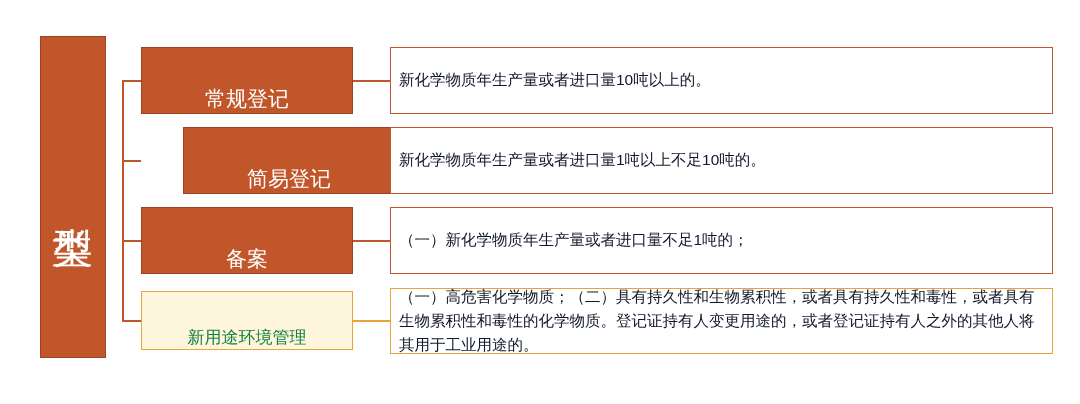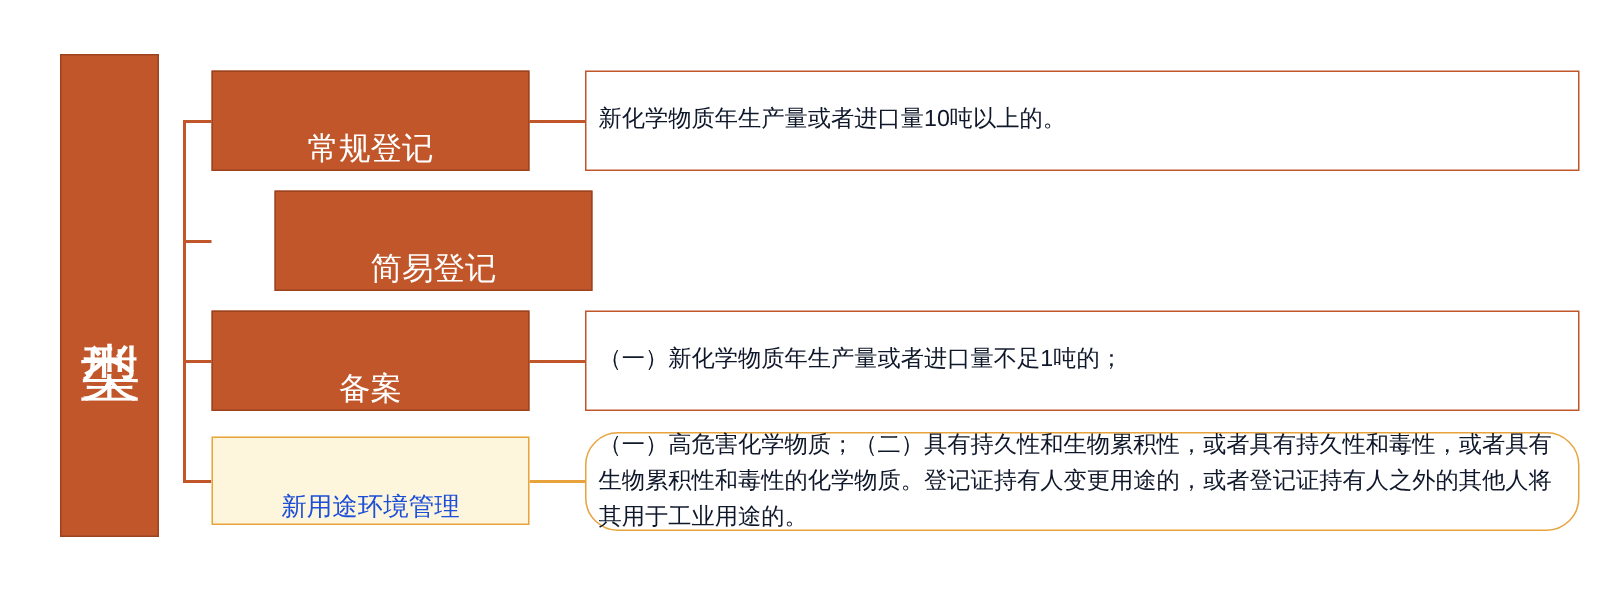--- a/index.html
+++ b/index.html
@@ -52,21 +52,21 @@
     align-items: flex-end;
     justify-content: center;
     background: #C0562A;
     border: 1px solid #9C4420;
     color: #ffffff;
     font-size: 21px;
   }
   .cat-box.highlight {
     background: #FDF6DC;
     border: 1px solid #E8A33D;
-    color: #1d4ed8;
+    color: #15803d;
     font-size: 17px;
   }
   #cat0 { top: 47px;  height: 67px; }
   #cat1 { top: 127px; height: 67px; margin-left: 42px; }
   #cat2 { top: 207px; height: 67px; }
   #cat3 { top: 291px; height: 59px; }
 
   
   .desc-box {
     position: absolute;
@@ -82,21 +82,21 @@
     display: flex;
     flex-direction: column;
     justify-content: center;
   }
   .desc-box.highlight {
     border: 1px solid #E8A33D;
   }
   #desc0 { top: 47px;  height: 67px; }
   #desc1 { top: 127px; height: 67px; }
   #desc2 { top: 207px; height: 67px; }
-  #desc3 { top: 288px; height: 66px; border-radius: 22px; }
+  #desc3 { top: 288px; height: 66px; }
   .desc-line { white-space: pre-wrap; }
 
   
   .conn {
     position: absolute;
     background: #C0562A;
   }
   .conn.light { background: #E8A33D; }
 
   
@@ -156,20 +156,23 @@
   <div class="cat-box" id="cat2">
     <span>备案</span>
   </div>
   <div class="cat-box highlight" id="cat3">
     <span>新用途环境管理</span>
   </div>
 
   <div class="desc-box" id="desc0">
     <div class="desc-line">新化学物质年生产量或者进口量10吨以上的。</div>
   </div>
+  <div class="desc-box" id="desc1">
+    <div class="desc-line">新化学物质年生产量或者进口量1吨以上不足10吨的。</div>
+  </div>
   <div class="desc-box" id="desc2">
     <div class="desc-line">（一）新化学物质年生产量或者进口量不足1吨的；</div>
   </div>
   <div class="desc-box highlight" id="desc3">
     <div class="desc-line">（一）高危害化学物质；（二）具有持久性和生物累积性，或者具有持久性和毒性，或者具有生物累积性和毒性的化学物质。登记证持有人变更用途的，或者登记证持有人之外的其他人将其用于工业用途的。</div>
   </div>
 
 </div>
 
 </body></html>

